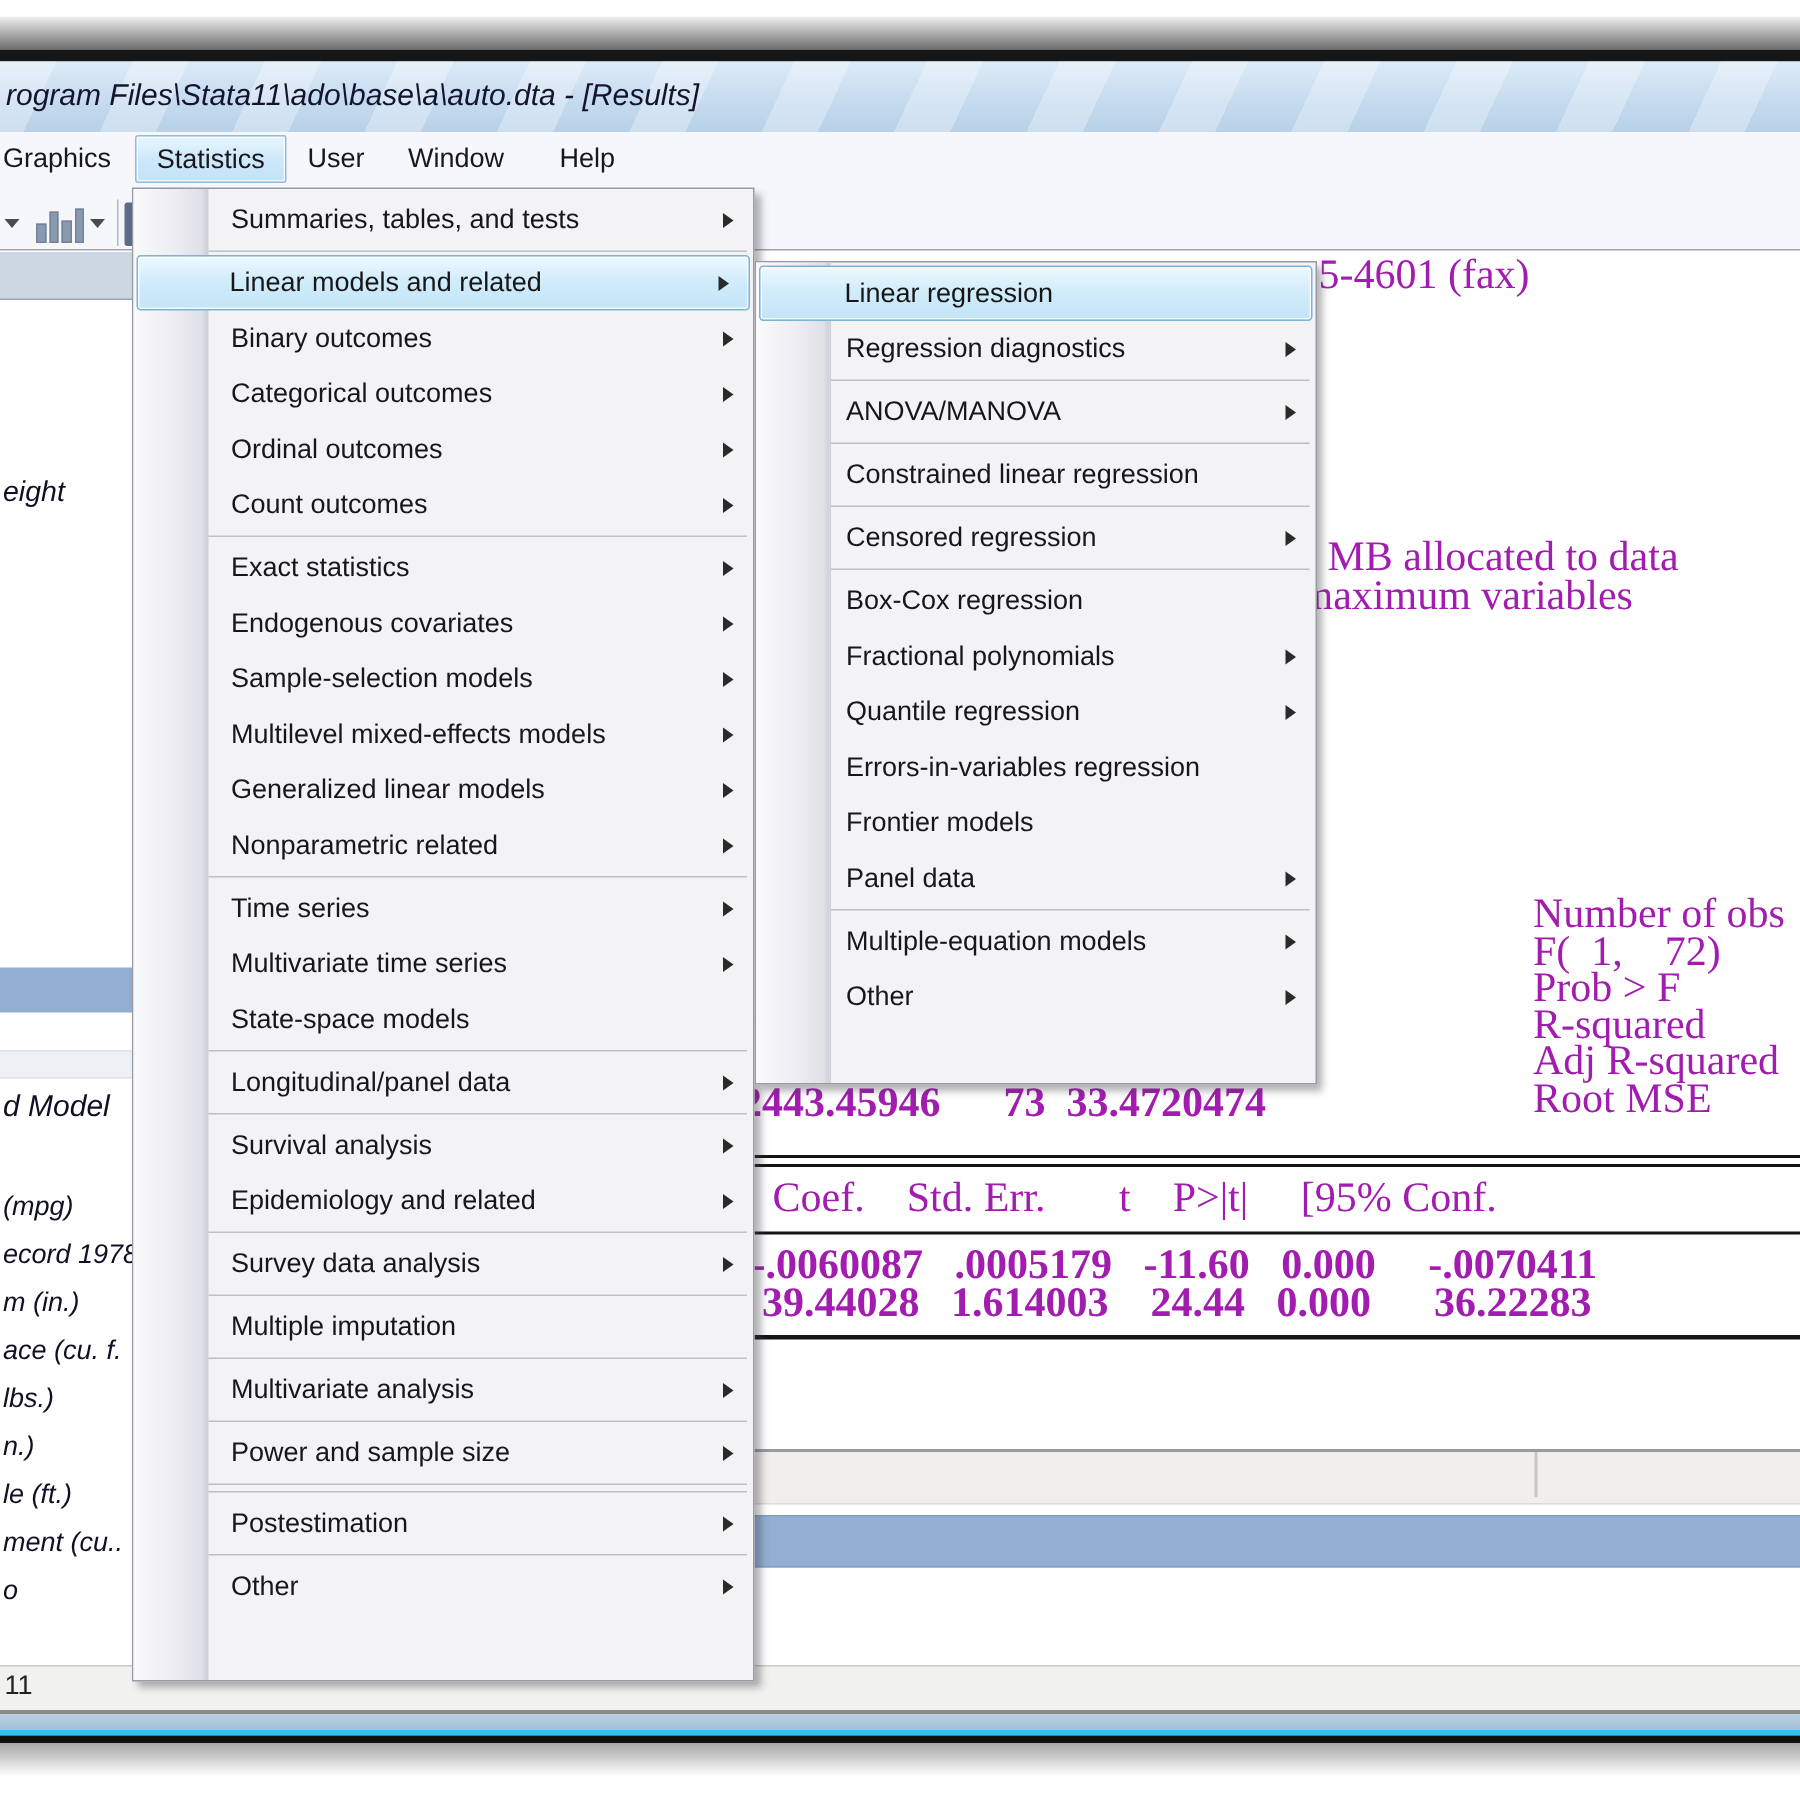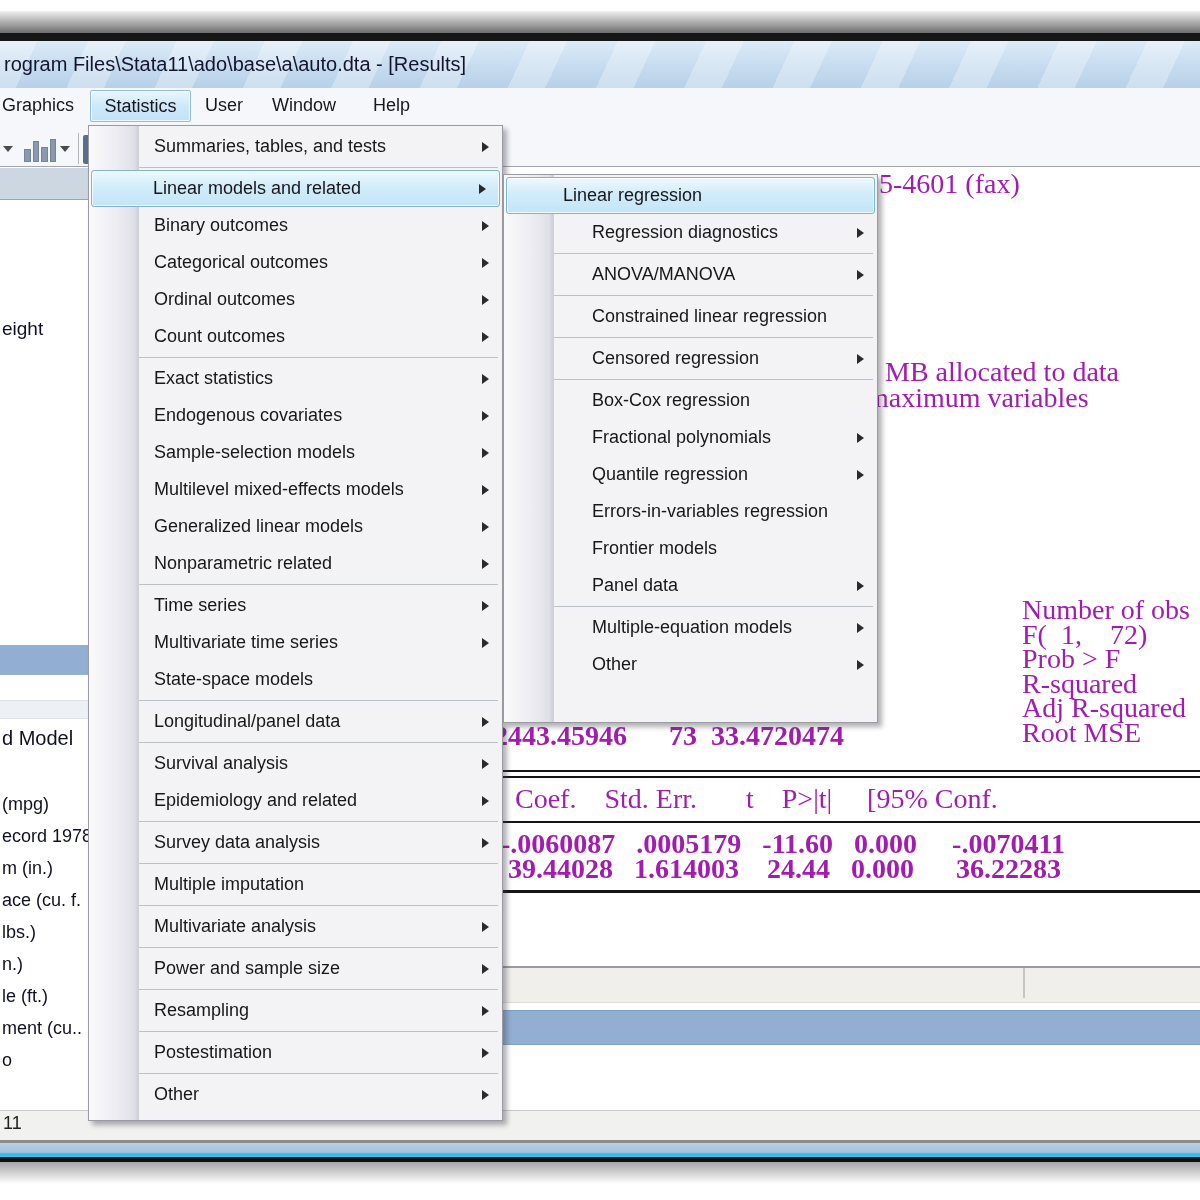--- a/index.html
+++ b/index.html
@@ -1,18 +1,18 @@
 <!DOCTYPE html>
 <html><head>
 <meta charset="utf-8">
 <style>
   html,body{margin:0;padding:0;}
   body{width:1200px;height:1200px;overflow:hidden;position:relative;background:#ffffff;
        font-family:"Liberation Sans",sans-serif;}
-  .abs{position:absolute;}
+  .abs{position:absolute;font-style:italic;}
 
   
   #top-band-grad{left:0;top:11px;width:1200px;height:22px;background:linear-gradient(#f0f0f0,#6e6e6e);}
   #top-band-dark{left:0;top:33px;width:1200px;height:8px;background:#161616;}
 
   
   #titlebar{left:0;top:41px;width:1200px;height:47px;
     background:repeating-linear-gradient(115deg,rgba(255,255,255,.30) 0 34px,rgba(255,255,255,0) 34px 80px),
                linear-gradient(#dcebf8,#c4daee 60%,#b8d1e8);}
   #window-title{left:4px;top:12px;font-size:20px;color:#14142e;white-space:nowrap;letter-spacing:0;}
@@ -77,21 +77,21 @@
   
   .popup{position:absolute;background:#f3f3f6;border:1px solid #9a9aa2;box-shadow:4px 4px 5px rgba(60,60,70,.40);}
   #stats-menu{left:88px;top:125px;width:415px;padding:2px 0 7px 0;box-sizing:border-box;height:996px;}
   #linear-submenu{left:503px;top:174px;width:375px;padding:2px 0;box-sizing:border-box;height:549px;}
   .gutter{position:absolute;left:0;top:0;bottom:0;width:49px;
     background:linear-gradient(to right,#fafafc,#ededf2 55%,#e0e0e8 92%,#cfcfda 100%);
     border-right:1px solid #d0d0da;}
   .items{position:relative;z-index:1;}
   .mi{height:37px;display:flex;align-items:center;padding-left:65px;position:relative;
       font-size:18px;color:#17171a;white-space:nowrap;box-sizing:border-box;}
-  #linear-submenu .mi{padding-left:88px;}
+  #linear-submenu .mi{padding-left:60px;}
   .mi .arr{position:absolute;right:13px;top:50%;margin-top:-5px;width:0;height:0;
       border-left:7px solid #2a2a2a;border-top:5px solid transparent;border-bottom:5px solid transparent;}
   .mi.hl{margin:0 2px;border:1px solid #7db3d6;border-radius:3px;padding-left:61px;
       background:linear-gradient(#eef9fe,#d2ecfa 45%,#c3e5f8);box-shadow:inset 0 0 0 1px rgba(255,255,255,.75);}
   #linear-submenu .mi.hl{padding-left:56px;}
   .msep{height:5px;margin-left:50px;margin-right:4px;position:relative;}
   .msep::after{content:'';position:absolute;left:0;right:0;top:2px;height:1px;background:#bcc0c7;}
 </style>
 </head>
 <body>
@@ -255,24 +255,20 @@
       <div class="mi">
         <span>Multivariate analysis</span>
         <span class="arr"></span>
       </div>
       <div class="msep"></div>
       <div class="mi">
         <span>Power and sample size</span>
         <span class="arr"></span>
       </div>
       <div class="msep"></div>
-      <div class="mi">
-        <span>Resampling</span>
-        <span class="arr"></span>
-      </div>
       <div class="msep"></div>
       <div class="mi">
         <span>Postestimation</span>
         <span class="arr"></span>
       </div>
       <div class="msep"></div>
       <div class="mi">
         <span>Other</span>
         <span class="arr"></span>
       </div>

